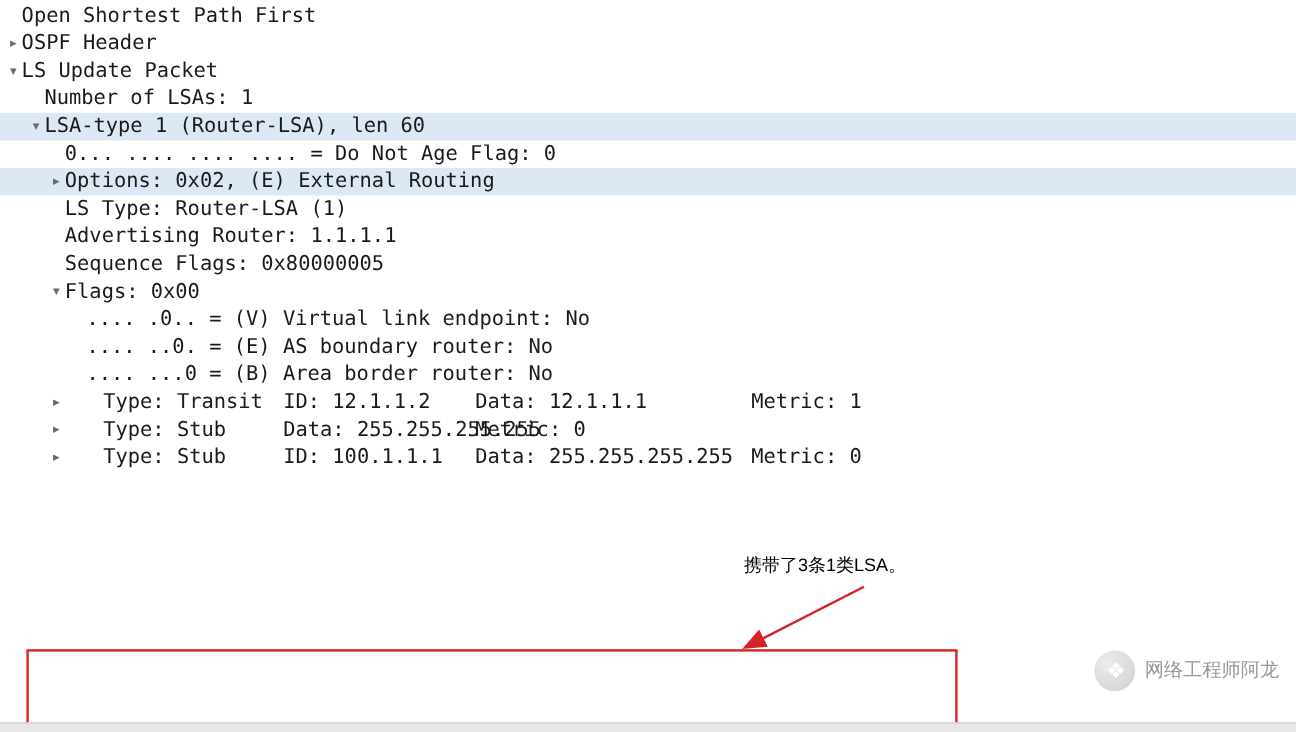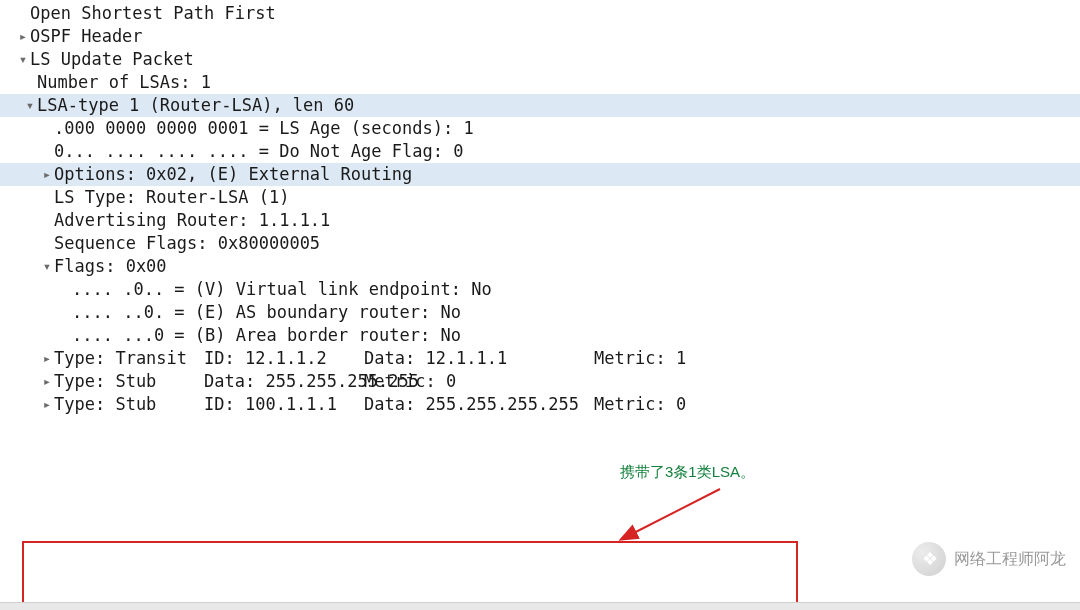--- a/index.html
+++ b/index.html
@@ -31,45 +31,46 @@
   .arrow {
     display: inline-block;
     width: 14px;
     text-align: center;
     color: #6a6a6a;
     font-size: 14px;
     user-select: none;
     flex-shrink: 0;
   }
   .arrow.blank { visibility: hidden; }
-  .indent-1 { padding-left: 16px; }
+  .indent-1 { padding-left: 4px; }
   .indent-2 { padding-left: 23px; }
   .indent-3 { padding-left: 40px; }
   .indent-4 { padding-left: 58px; align-items: center; }
   .hl {
     background: #dce8f4;
   }
   .linkrow {
     display: grid;
     grid-template-columns: 150px 160px 230px 110px;
     column-gap: 0;
+    margin-left: 32px;
   }
   .linkrow span { white-space: pre; }
   .redbox {
     position: absolute;
     border: 2px solid #d62323;
     left: 22px;
     width: 776px;
     top: 541px;
     height: 72px;
     pointer-events: none;
   }
   .annotation {
     position: absolute;
-    color: #15803d;
+    color: #000000;
     font-family: "Microsoft YaHei", "PingFang SC", sans-serif;
     font-size: 15px;
     left: 620px;
     top: 462px;
     pointer-events: none;
   }
   .arrowline {
     position: absolute;
     left: 610px;
     top: 487px;
@@ -127,24 +128,20 @@
   <div class="row indent-2">
     <span class="arrow blank">▸</span>
     <span>Number of LSAs: 1</span>
   </div>
 
   <div class="row indent-2 hl">
     <span class="arrow">▾</span>
     <span>LSA-type 1 (Router-LSA), len 60</span>
   </div>
 
-  <div class="row indent-3">
-    <span class="arrow blank">▸</span>
-    <span>.000 0000 0000 0001 = LS Age (seconds): 1</span>
-  </div>
 
   <div class="row indent-3">
     <span class="arrow blank">▸</span>
     <span>0... .... .... .... = Do Not Age Flag: 0</span>
   </div>
 
   <div class="row indent-3 hl">
     <span class="arrow">▸</span>
     <span>Options: 0x02, (E) External Routing</span>
   </div>

